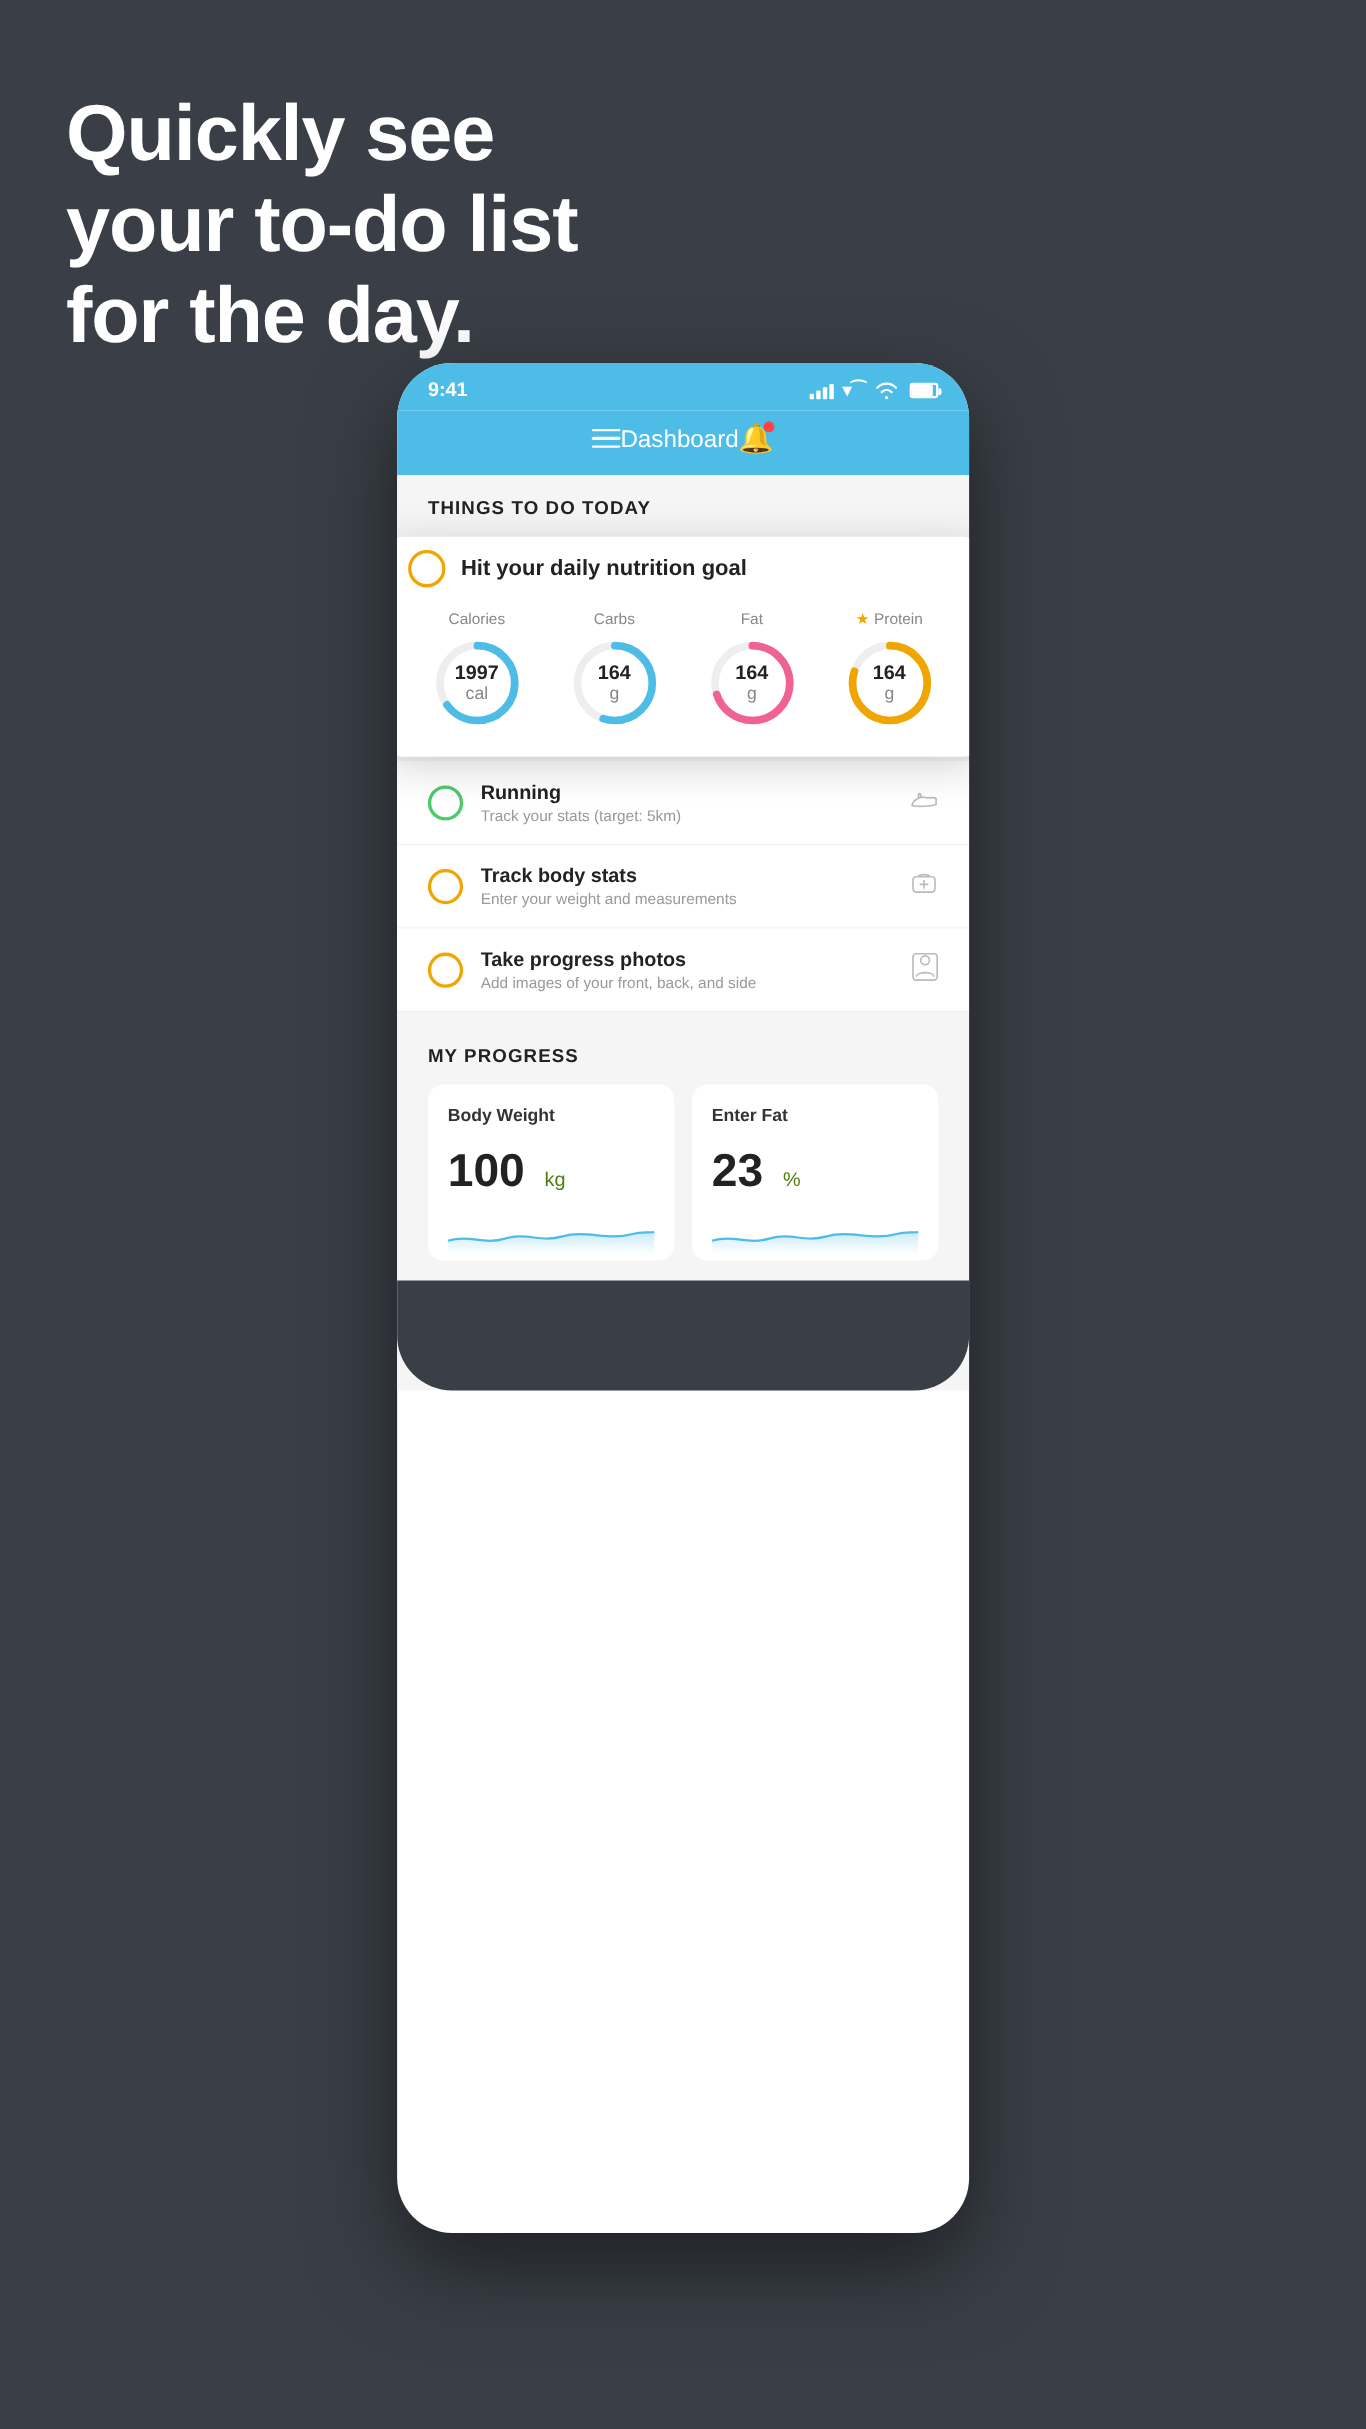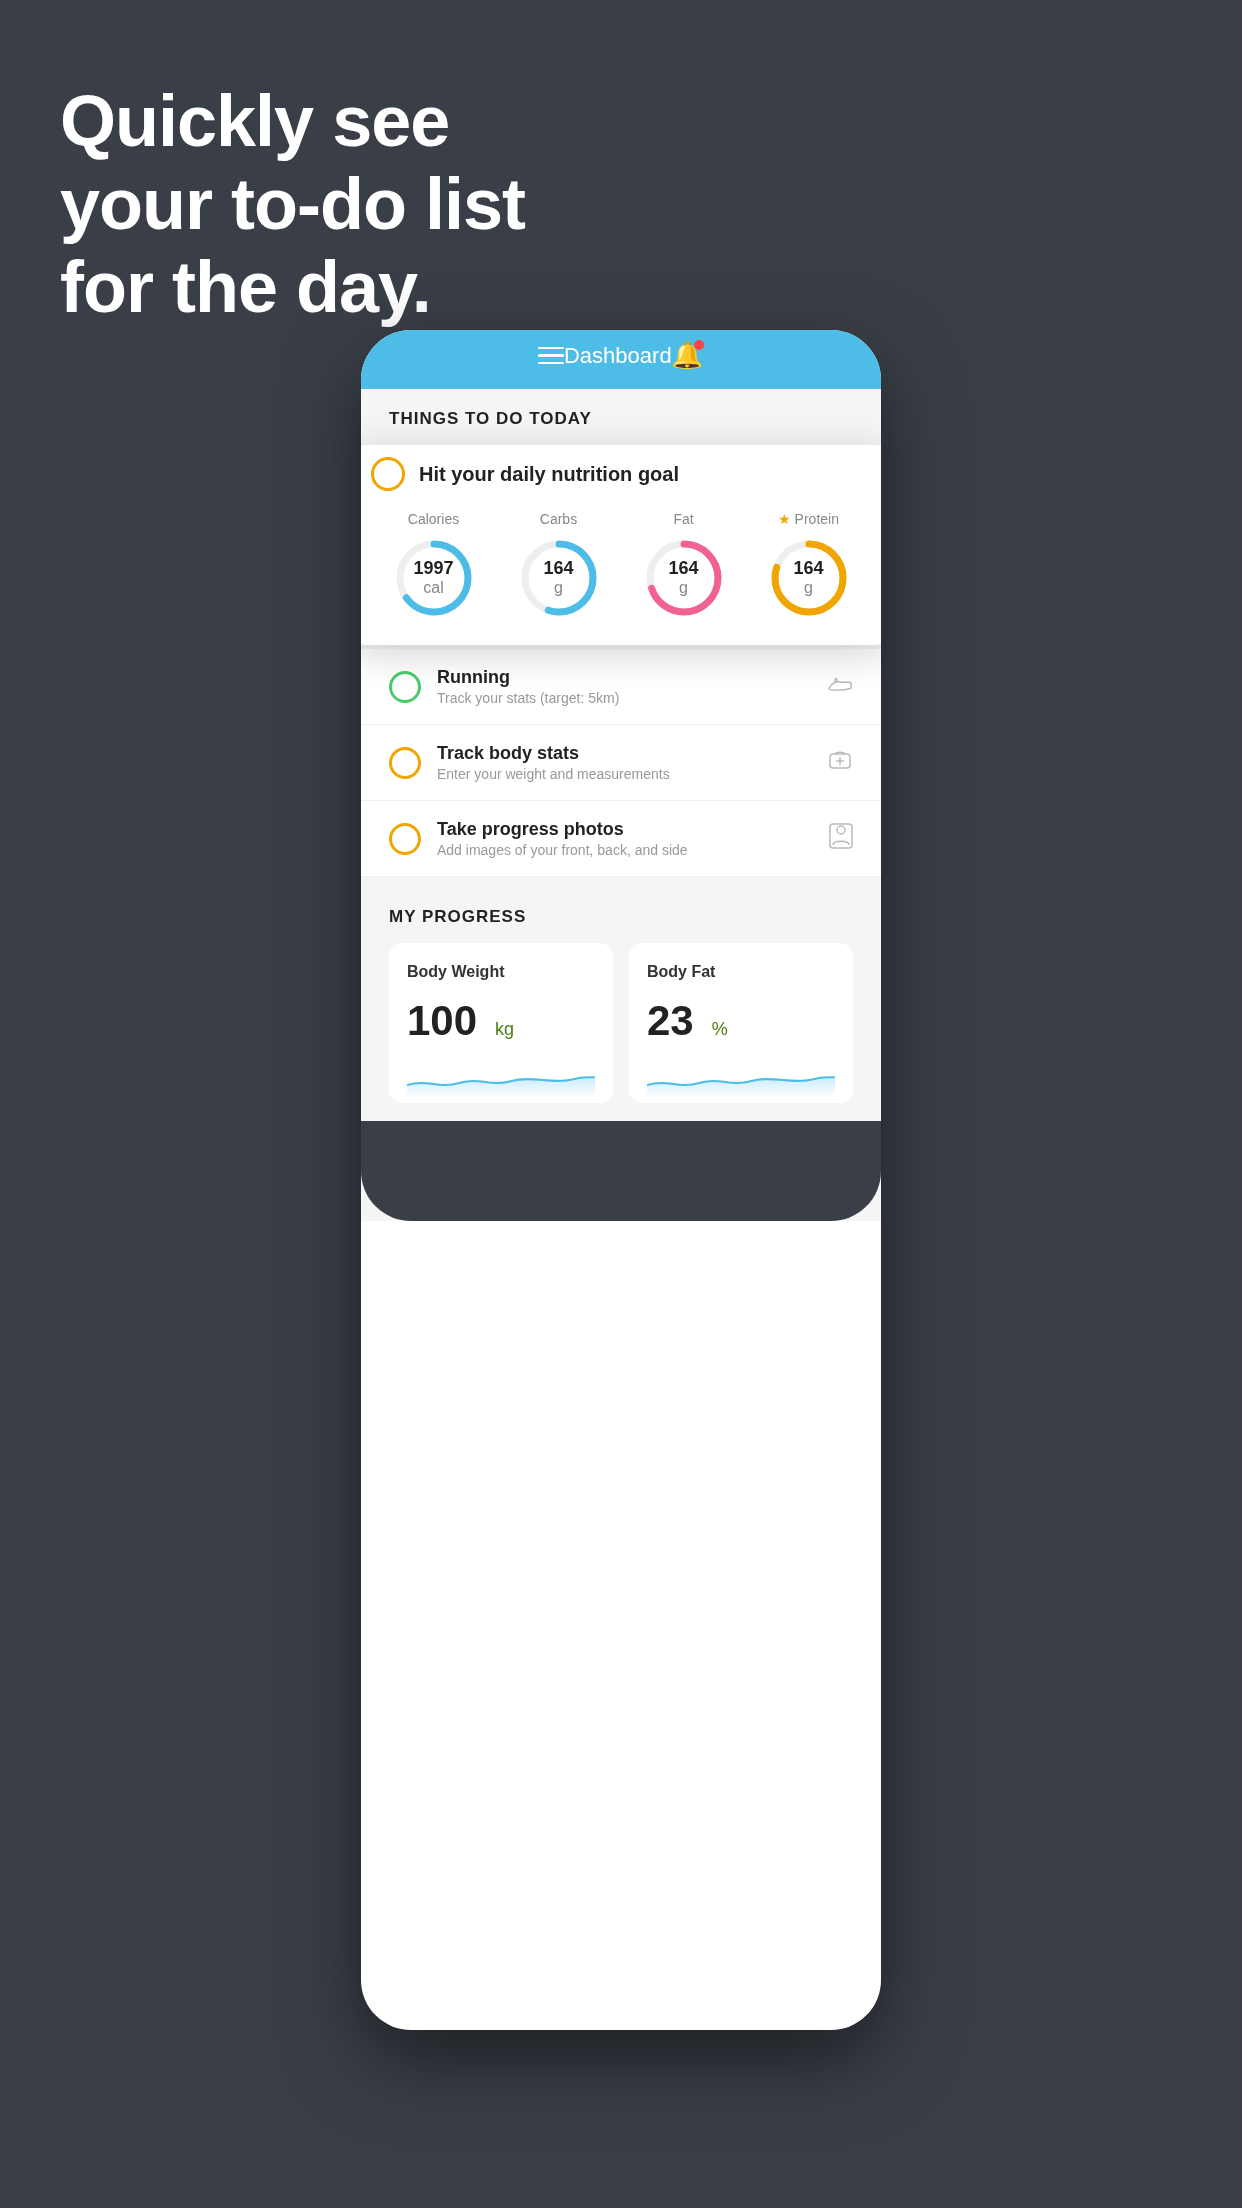--- a/index.html
+++ b/index.html
@@ -328,20 +328,41 @@
 
 <div class="hero-text">
   <div>Quickly see</div>
   <div>your to-do list</div>
   <div>for the day.</div>
 </div>
 
 <div class="phone-wrapper">
   <div class="phone-frame">
 
+    <div class="status-bar">
+      <span>9:41</span>
+      <div class="status-icons">
+        <div class="signal-bars">
+          <span></span>
+            <span></span>
+            <span></span>
+            <span></span>
+        </div>
+        <span class="wifi-icon">▾⁀</span>
+
+        <svg width="22" height="16" viewBox="0 0 22 16">
+          <path d="M11 13a1.5 1.5 0 1 1 0 3 1.5 1.5 0 0 1 0-3z" fill="white"></path>
+          <path d="M6.5 9.5C7.9 8.1 9.4 7.3 11 7.3s3.1.8 4.5 2.2" stroke="white" stroke-width="2" fill="none" stroke-linecap="round"></path>
+          <path d="M2.5 5.5C5 3 7.9 1.8 11 1.8s6 1.2 8.5 3.7" stroke="white" stroke-width="2" fill="none" stroke-linecap="round"></path>
+        </svg>
+        <div class="battery">
+          <div class="battery-fill"></div>
+        </div>
+      </div>
+    </div>
 
     <div class="nav-bar">
       <div class="hamburger">
         <span></span>
           <span></span>
           <span></span>
       </div>
       <span class="nav-title">Dashboard</span>
       <div class="bell-icon">
         🔔
@@ -472,21 +493,21 @@
       <linearGradient id="waveGrad" x1="0" y1="0" x2="0" y2="1">
         <stop offset="0%" stop-color="#4dbde8" stop-opacity="0.3"></stop>
         <stop offset="100%" stop-color="#4dbde8" stop-opacity="0"></stop>
       </linearGradient>
     </defs>
     <path d="M0 28 C20 22 30 32 50 26 C70 20 80 30 100 24 C120 18 140 28 160 22 C170 19 175 21 180 20 L180 40 L0 40 Z" fill="url(#waveGrad)"></path>
     <path d="M0 28 C20 22 30 32 50 26 C70 20 80 30 100 24 C120 18 140 28 160 22 C170 19 175 21 180 20" stroke="#4dbde8" stroke-width="2" fill="none"></path>
   </svg></div>
   </div>
             <div class="progress-card">
-    <div class="progress-card-title">Body Fat</div>
+    <div class="progress-card-title">Enter Fat</div>
     <div class="progress-value">
       <span class="progress-number">23</span>
       <span class="progress-unit">%</span>
     </div>
     <div class="wave-chart"><svg viewBox="0 0 180 40" preserveAspectRatio="none">
     <defs>
       <linearGradient id="waveGrad" x1="0" y1="0" x2="0" y2="1">
         <stop offset="0%" stop-color="#4dbde8" stop-opacity="0.3"></stop>
         <stop offset="100%" stop-color="#4dbde8" stop-opacity="0"></stop>
       </linearGradient>

